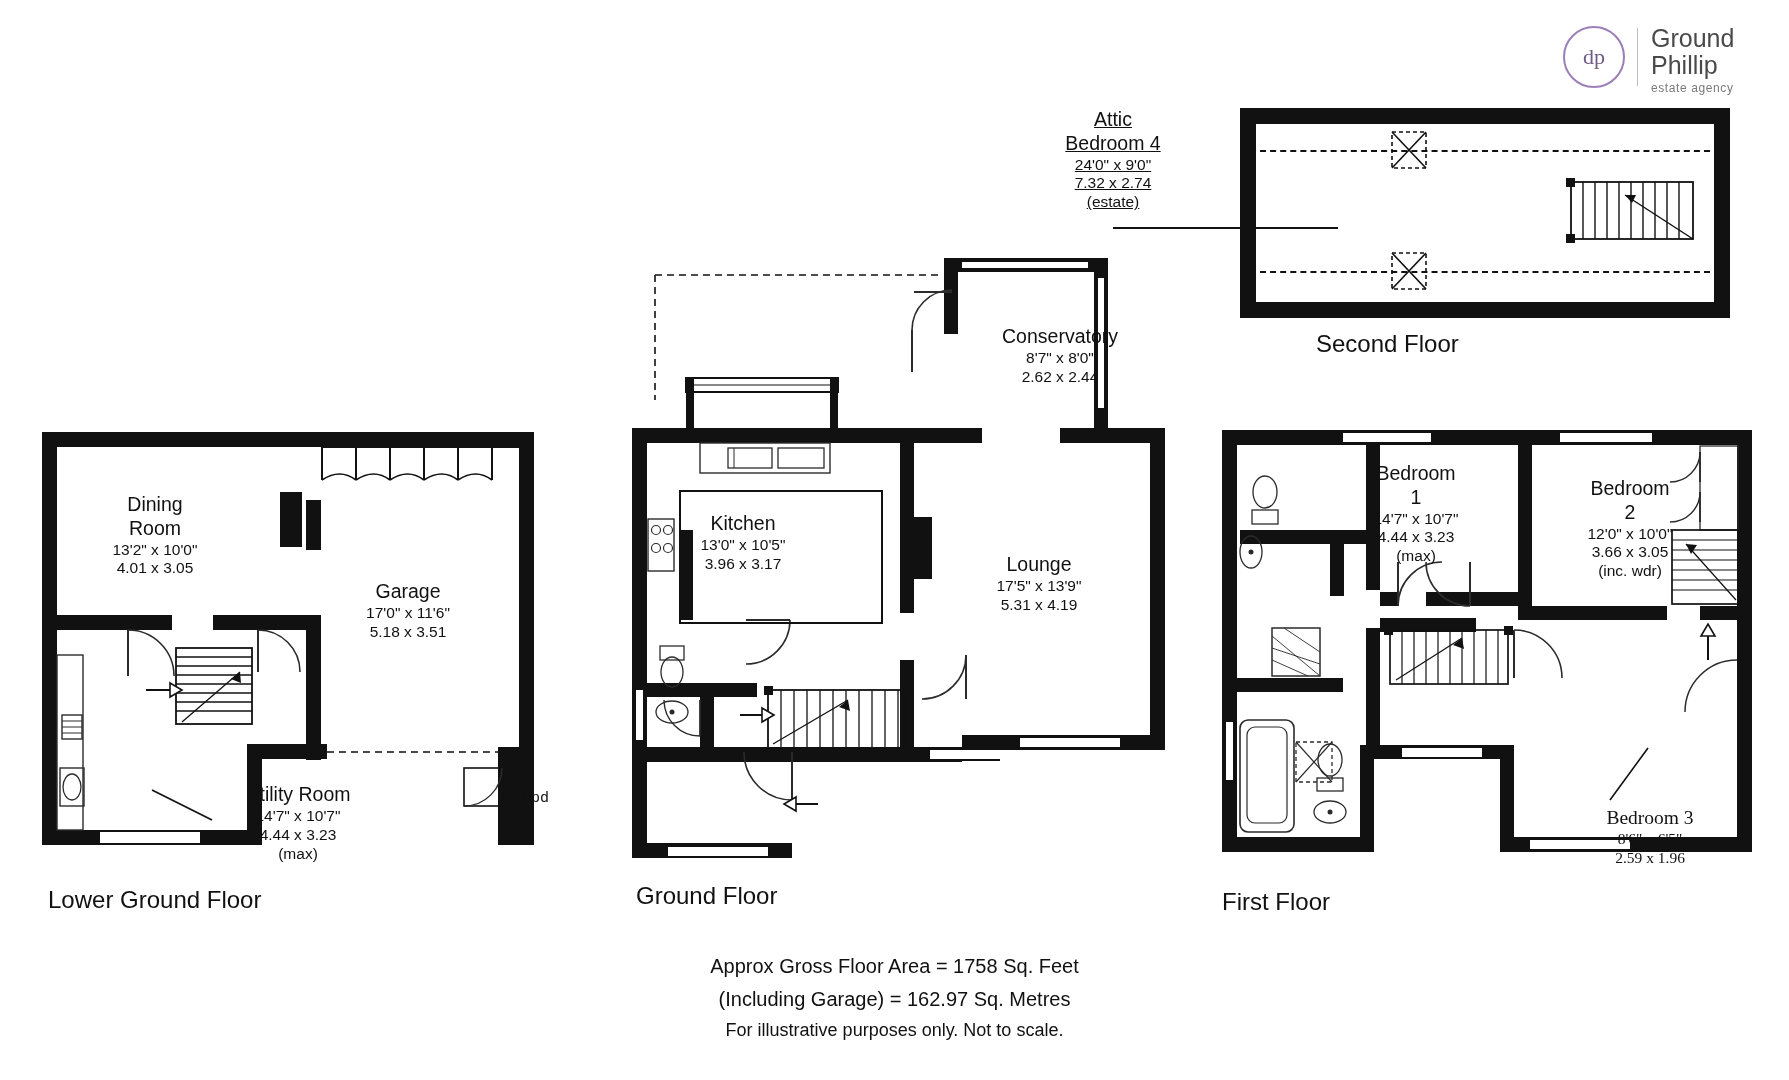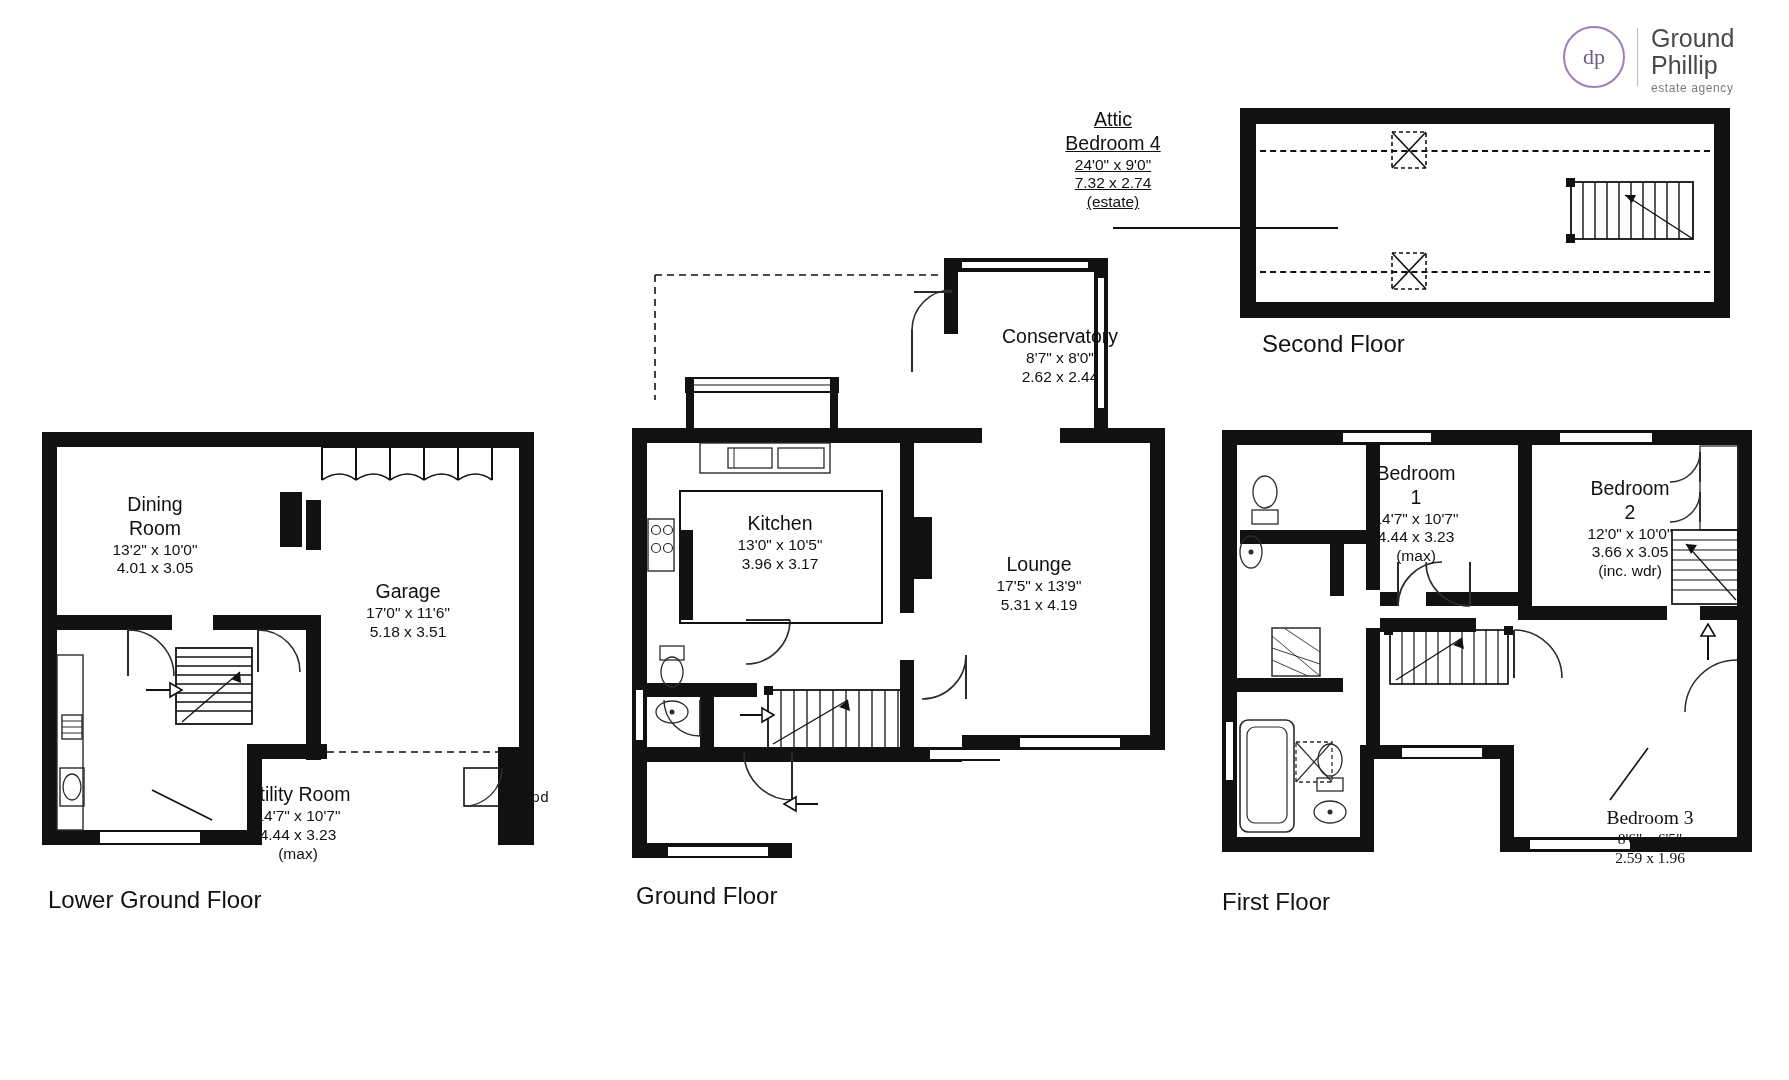--- a/index.html
+++ b/index.html
@@ -195,21 +195,21 @@
     </svg>
 
     <div class="label" style="left:1000px;top:108px;width:226px;text-decoration:underline;">
       <div class="nm">Attic</div>
       <div class="nm">Bedroom 4</div>
       <div class="dim">24'0" x 9'0"</div>
       <div class="dim">7.32 x 2.74</div>
       <div class="dim">(estate)</div>
     </div>
 
-    <div class="floor-title" style="left:1262px;top:330px;text-align:right;">Second Floor</div>
+    <div class="floor-title" style="left:1316px;top:330px;text-align:right;">Second Floor</div>
   </div>
 
   <div>
 
     <div class="wall" style="left:42px;top:432px;width:492px;height:15px;"></div>
     <div class="wall" style="left:42px;top:432px;width:15px;height:413px;"></div>
     <div class="wall" style="left:42px;top:830px;width:220px;height:15px;"></div>
     <div class="wall" style="left:247px;top:744px;width:15px;height:101px;"></div>
     <div class="wall" style="left:247px;top:744px;width:80px;height:15px;"></div>
     <div class="wall" style="left:519px;top:432px;width:15px;height:330px;"></div>
@@ -391,21 +391,21 @@
     </svg>
 
     <div class="outline" style="left:679px;top:490px;width:200px;height:130px;border-width:2px;"></div>
 
     <div class="label" style="left:940px;top:325px;width:240px;">
       <div class="nm">Conservatory</div>
       <div class="dim">8'7"  x 8'0"</div>
       <div class="dim">2.62 x 2.44</div>
     </div>
 
-    <div class="label" style="left:690px;top:512px;width:180px;">
+    <div class="label" style="left:653px;top:512px;width:180px;">
       <div class="nm">Kitchen</div>
       <div class="dim">13'0" x 10'5"</div>
       <div class="dim">3.96 x 3.17</div>
     </div>
 
     <div class="label" style="left:944px;top:553px;width:190px;">
       <div class="nm">Lounge</div>
       <div class="dim">17'5" x 13'9"</div>
       <div class="dim">5.31 x 4.19</div>
     </div>
@@ -532,14 +532,19 @@
 
     <div class="label" style="left:1550px;top:806px;width:200px;font-family:Liberation Serif, serif;">
       <div class="nm">Bedroom 3</div>
       <div class="dim">8'6"  x 6'5"</div>
       <div class="dim">2.59 x 1.96</div>
     </div>
 
     <div class="floor-title" style="left:1222px;top:888px;">First Floor</div>
   </div>
 
+  <div class="footer" style="top:950px;">
+    <div>Approx Gross Floor Area  =  1758  Sq. Feet</div>
+    <div>(Including Garage)  =  162.97  Sq. Metres</div>
+    <div class="f3">For illustrative purposes only. Not to scale.</div>
+  </div>
 
 </div>
 
 </body></html>

